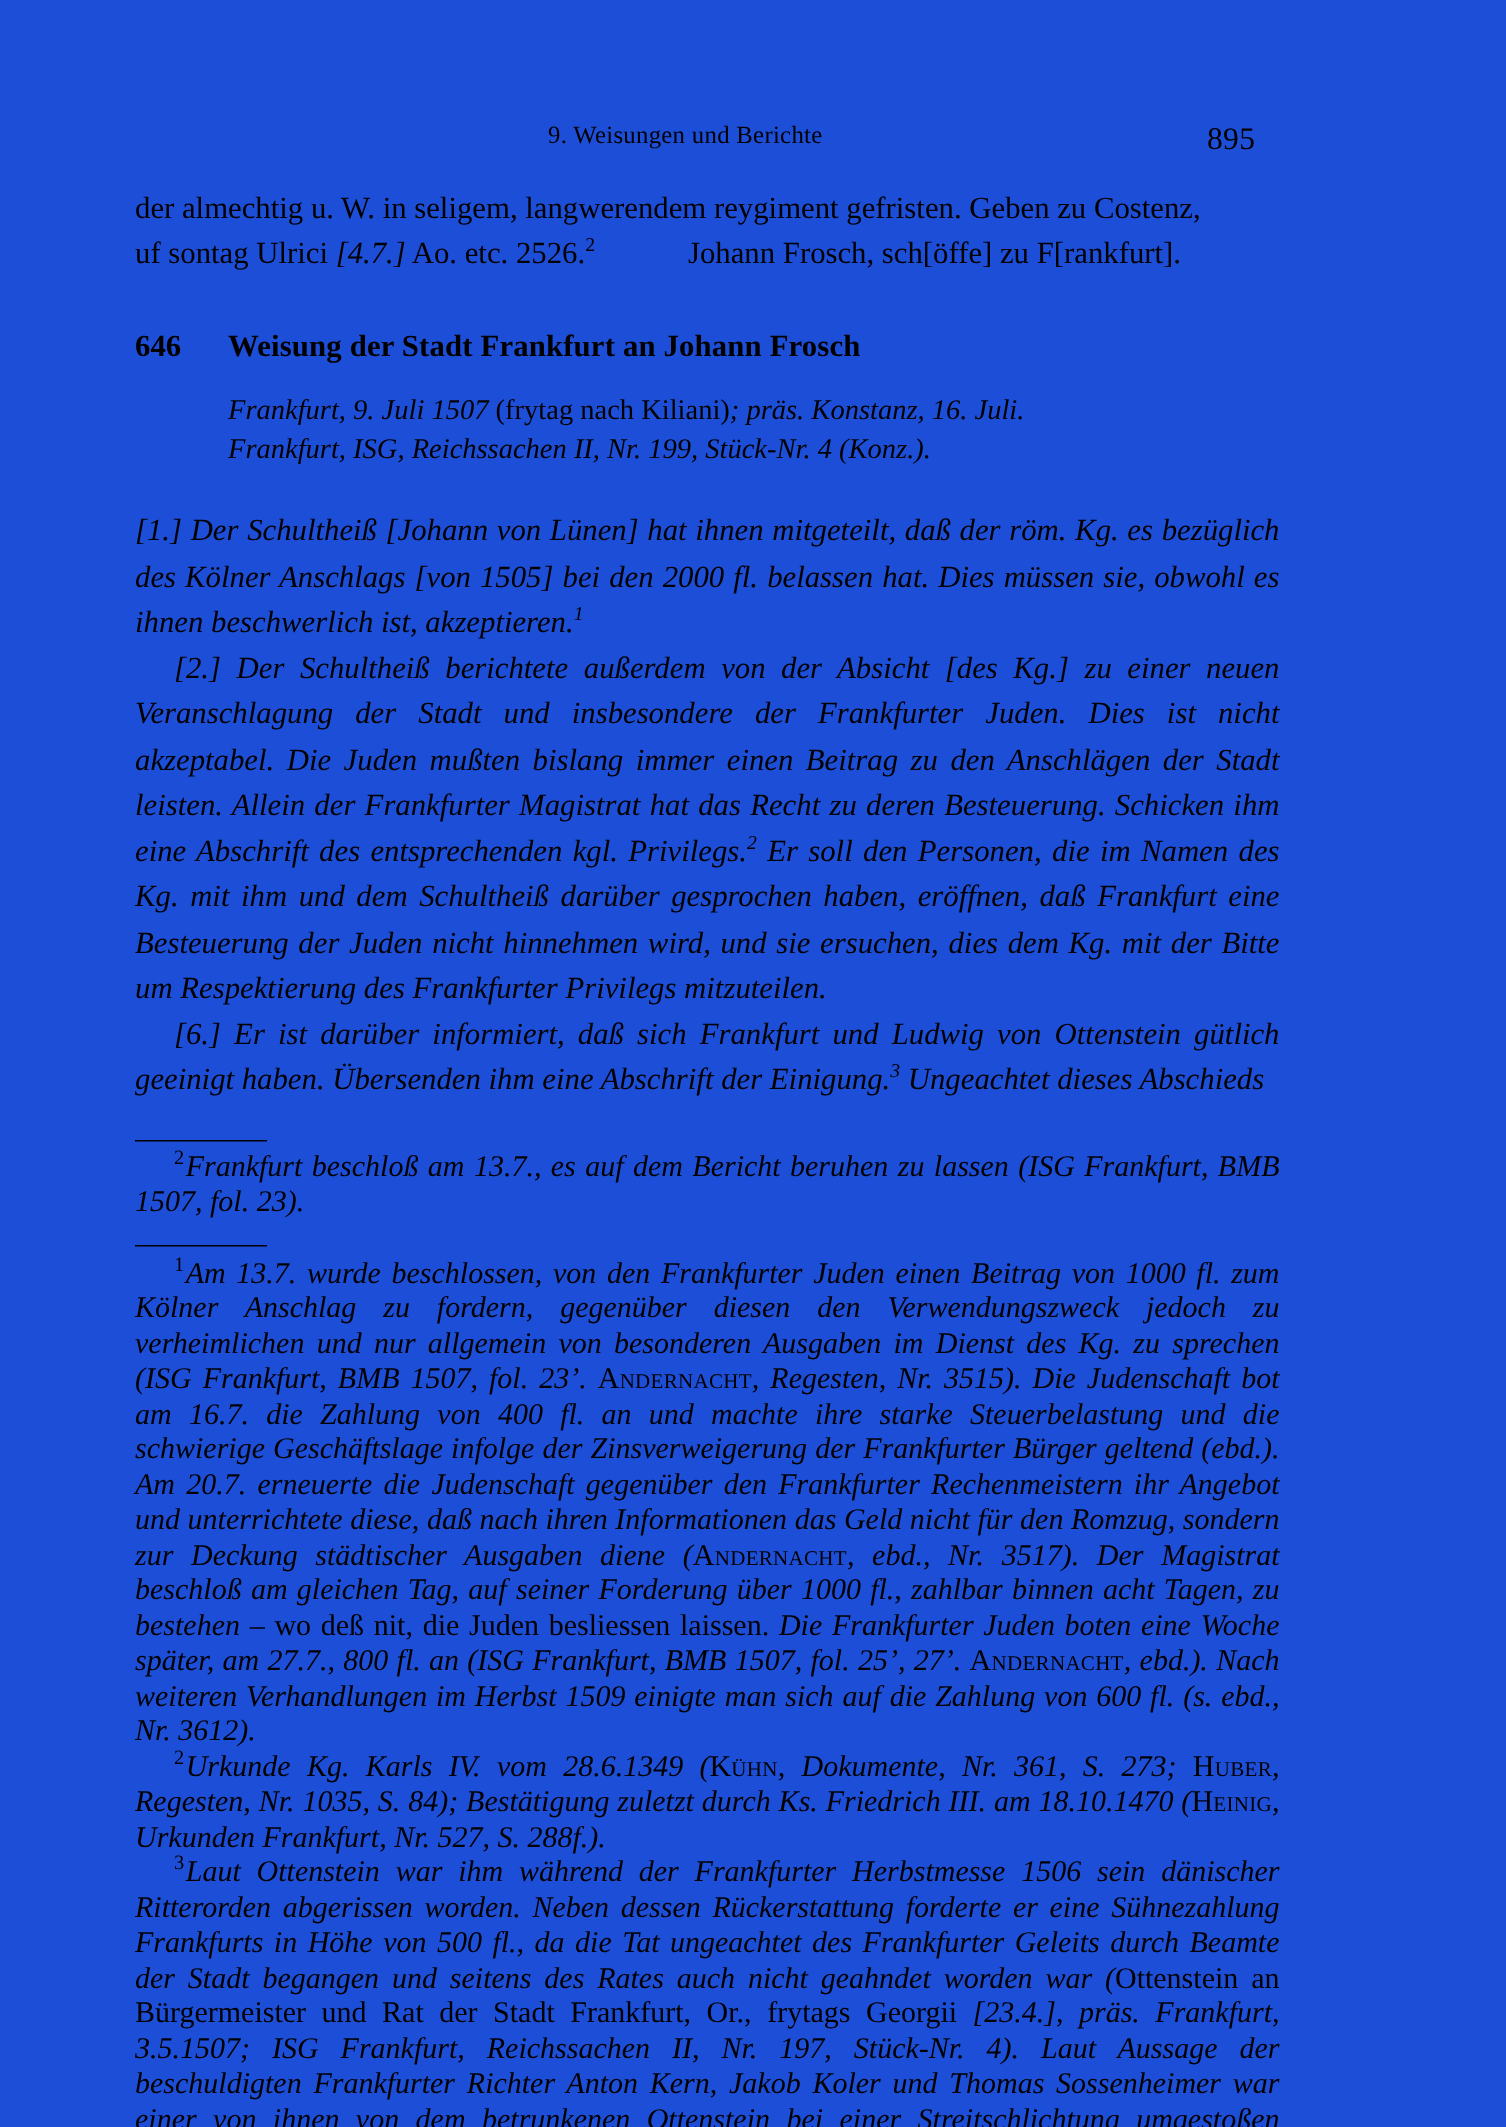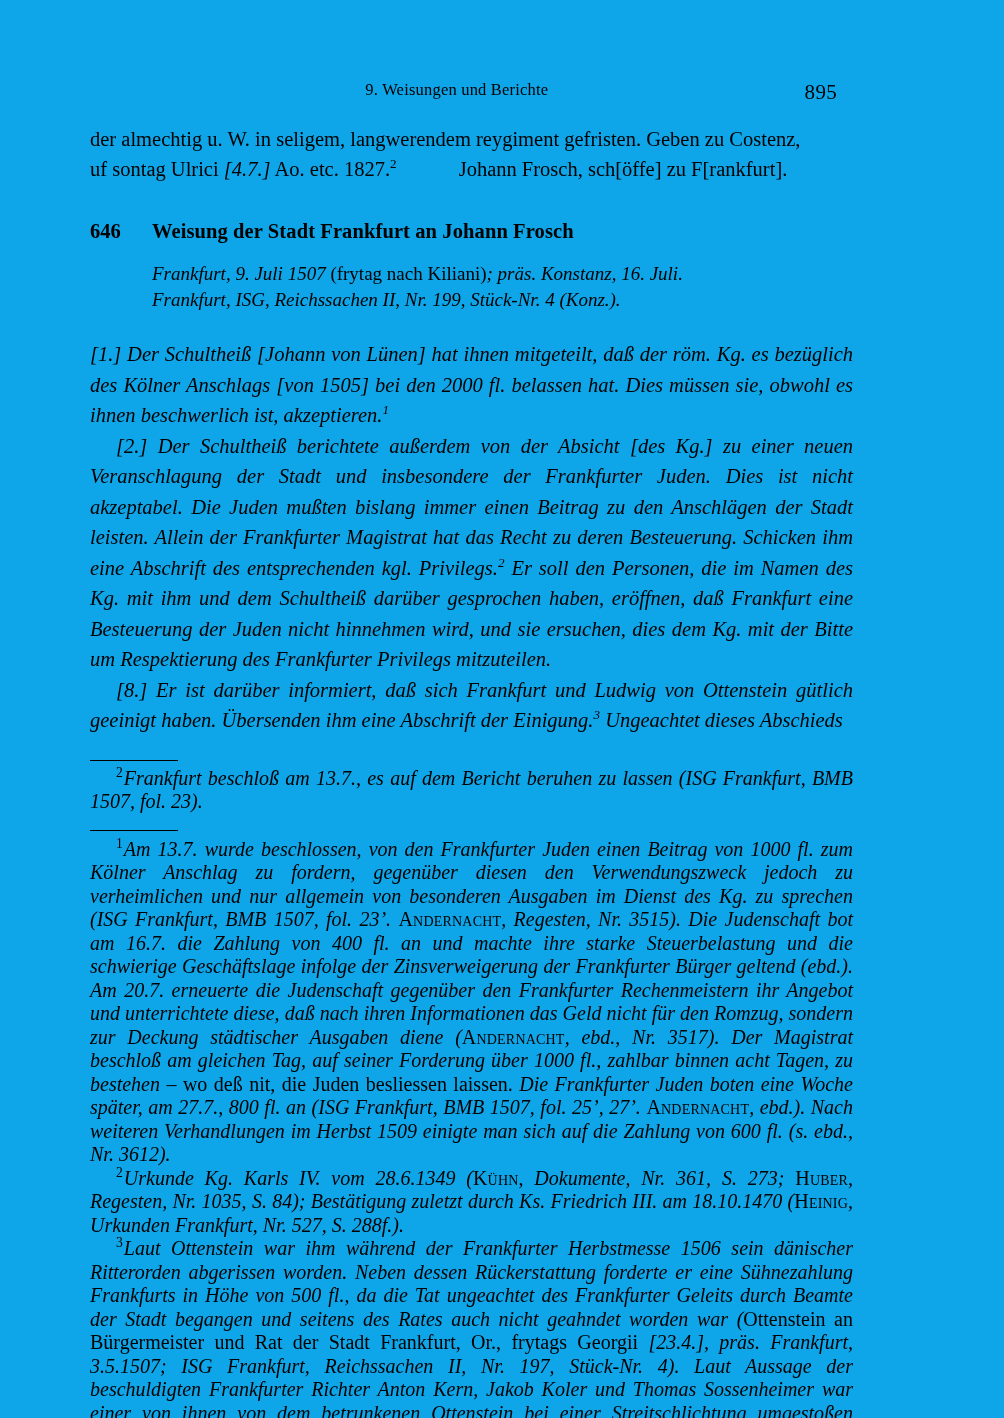--- a/index.html
+++ b/index.html
@@ -10,21 +10,21 @@
   }
   body {
     font-family: "Liberation Serif", "DejaVu Serif", serif;
     color: #000000;
   }
   .page {
     position: relative;
     width: 1004px;
     height: 1418px;
     margin: 0 auto;
-    background: #0ea5e9;
+    background: #1d4ed8;
     overflow: hidden;
     box-sizing: border-box;
   }
   .content {
     position: absolute;
     left: 90px;
     top: 0;
     width: 763px;
   }
 
@@ -157,40 +157,40 @@
 <div class="page">
   <div class="content">
 
     <div class="runhead">
       <span class="runhead-title">9. Weisungen und Berichte</span>
       <span class="runhead-folio">895</span>
     </div>
 
     <div class="body-text lead-para">
       <span class="ln">der almechtig u. W. in seligem, langwerendem reygiment gefristen. Geben zu Costenz,</span>
-      <span class="ln"><span>uf sontag Ulrici </span><em>[4.7.]</em><span> Ao. etc. 1827.</span><sup>2</sup><span class="gap-wide"></span><span>Johann Frosch, sch[öffe] zu F[rankfurt].</span></span>
+      <span class="ln"><span>uf sontag Ulrici </span><em>[4.7.]</em><span> Ao. etc. 2526.</span><sup>2</sup><span class="gap-wide"></span><span>Johann Frosch, sch[öffe] zu F[rankfurt].</span></span>
     </div>
 
     <div class="entry-head">
       <span class="entry-num">646</span>
       <span class="entry-title">Weisung der Stadt Frankfurt an Johann Frosch</span>
     </div>
 
     <div class="indent-block">
       <div class="sourceline">
         <span class="ln"><span>Frankfurt, 9. Juli 1507 </span><span class="rom">(frytag nach Kiliani)</span><span>; präs. Konstanz, 16. Juli.</span></span>
         <span class="ln">Frankfurt, ISG, Reichssachen II, Nr. 199, Stück-Nr. 4 (Konz.).</span>
       </div>
     </div>
 
     <p class="para-italic first"><span>[1.] Der Schultheiß [Johann von Lünen] hat ihnen mitgeteilt, daß der röm. Kg. es bezüglich des Kölner Anschlags [von 1505] bei den 2000 fl. belassen hat. Dies müssen sie, obwohl es ihnen beschwerlich ist, akzeptieren.</span><sup>1</sup></p>
 
     <p class="para-italic indented"><span>[2.] Der Schultheiß berichtete außerdem von der Absicht [des Kg.] zu einer neuen Veranschlagung der Stadt und insbesondere der Frankfurter Juden. Dies ist nicht akzeptabel. Die Juden mußten bislang immer einen Beitrag zu den Anschlägen der Stadt leisten. Allein der Frankfurter Magistrat hat das Recht zu deren Besteuerung. Schicken ihm eine Abschrift des entsprechenden kgl. Privilegs.</span><sup>2</sup><span> Er soll den Personen, die im Namen des Kg. mit ihm und dem Schultheiß darüber gesprochen haben, eröffnen, daß Frankfurt eine Besteuerung der Juden nicht hinnehmen wird, und sie ersuchen, dies dem Kg. mit der Bitte um Respektierung des Frankfurter Privilegs mitzuteilen.</span></p>
 
-    <p class="para-italic indented"><span>[8.] Er ist darüber informiert, daß sich Frankfurt und Ludwig von Ottenstein gütlich geeinigt haben. Übersenden ihm eine Abschrift der Einigung.</span><sup>3</sup><span> Ungeachtet dieses Abschieds</span></p>
+    <p class="para-italic indented"><span>[6.] Er ist darüber informiert, daß sich Frankfurt und Ludwig von Ottenstein gütlich geeinigt haben. Übersenden ihm eine Abschrift der Einigung.</span><sup>3</sup><span> Ungeachtet dieses Abschieds</span></p>
 
     <div class="fn-block-a fn-a">
       <div class="fn-rule"></div>
       <div id="fn-upper">
           <p class="footnote"><span class="fnmark">2</span><span>Frankfurt beschloß am 13.7., es auf dem Bericht beruhen zu lassen (ISG Frankfurt, BMB 1507, fol. 23).</span></p>
         </div>
     </div>
 
     <div class="fn-block-b fn-b">
       <div class="fn-rule"></div>

